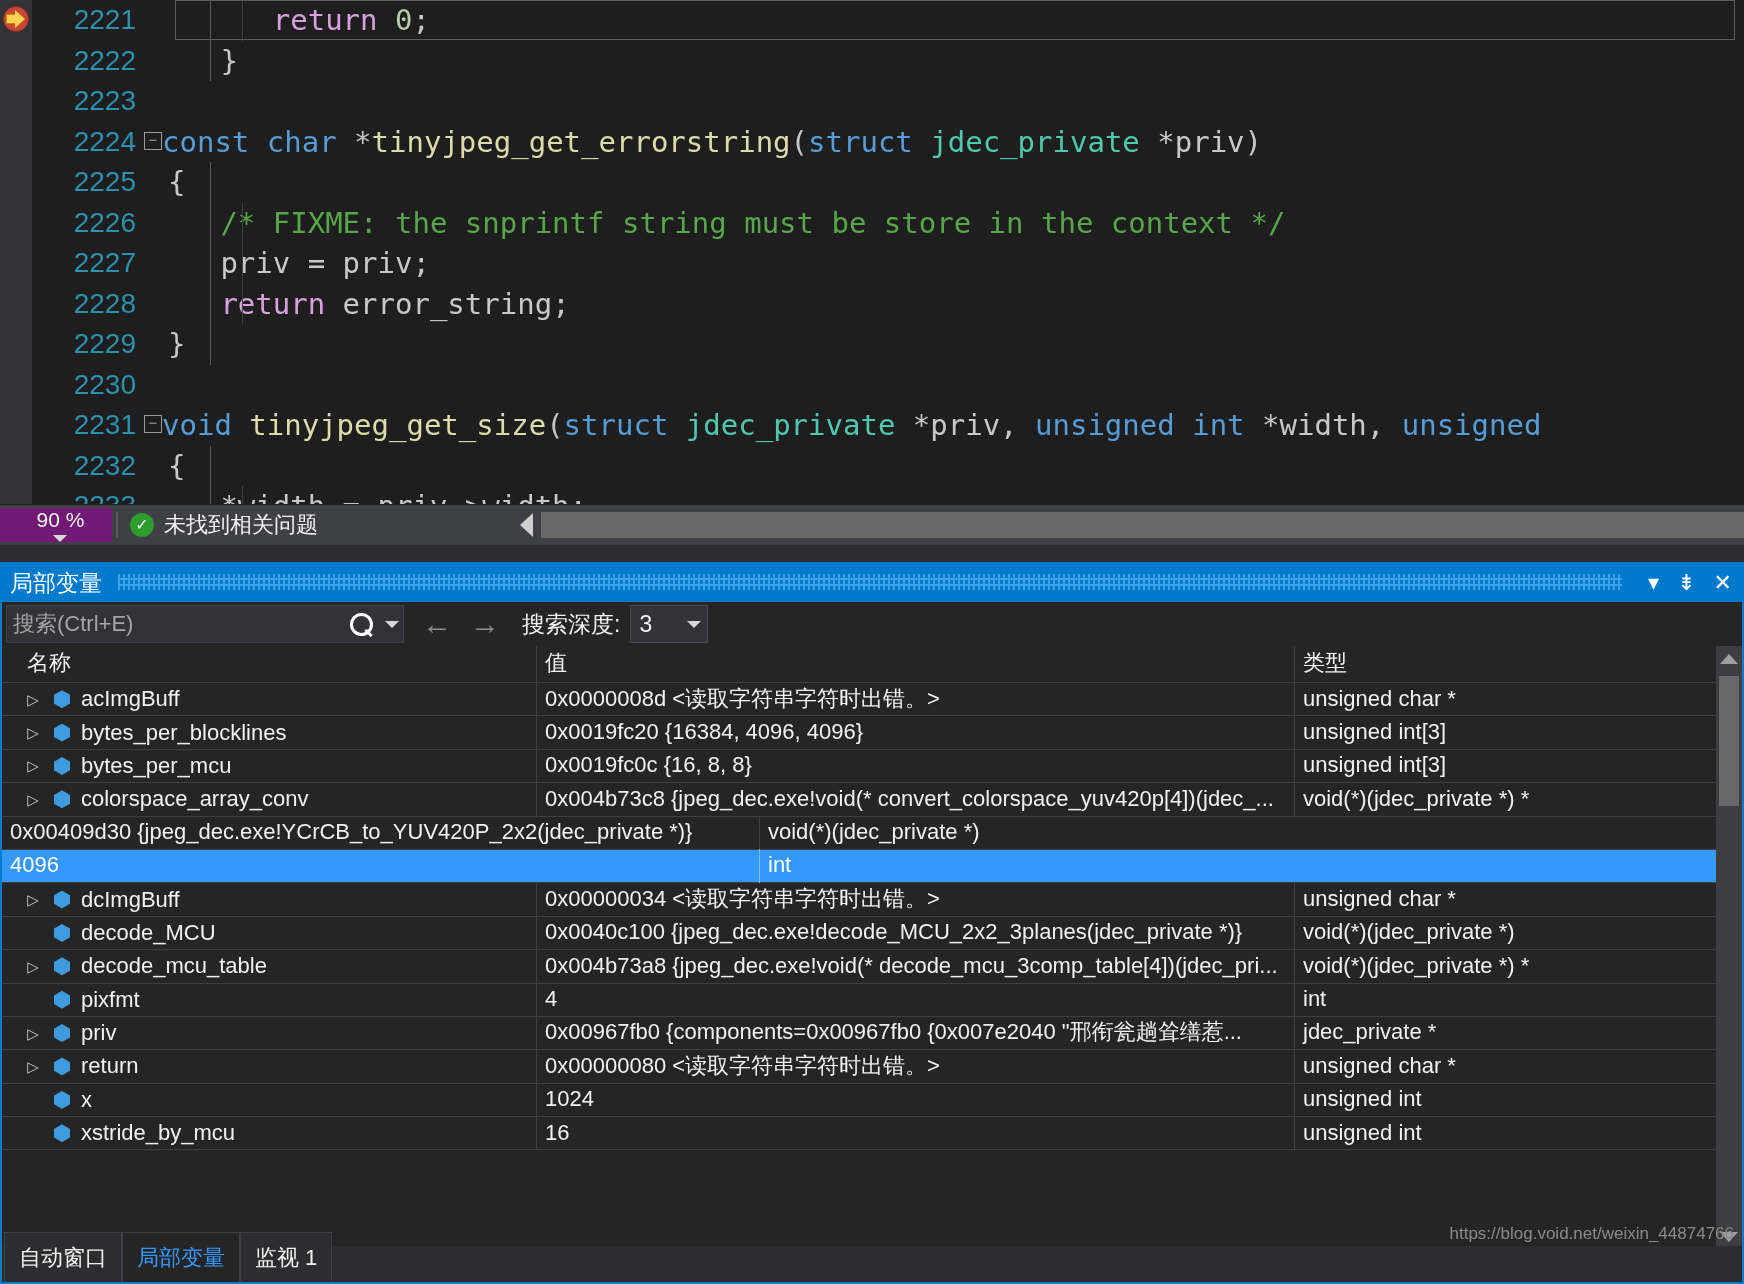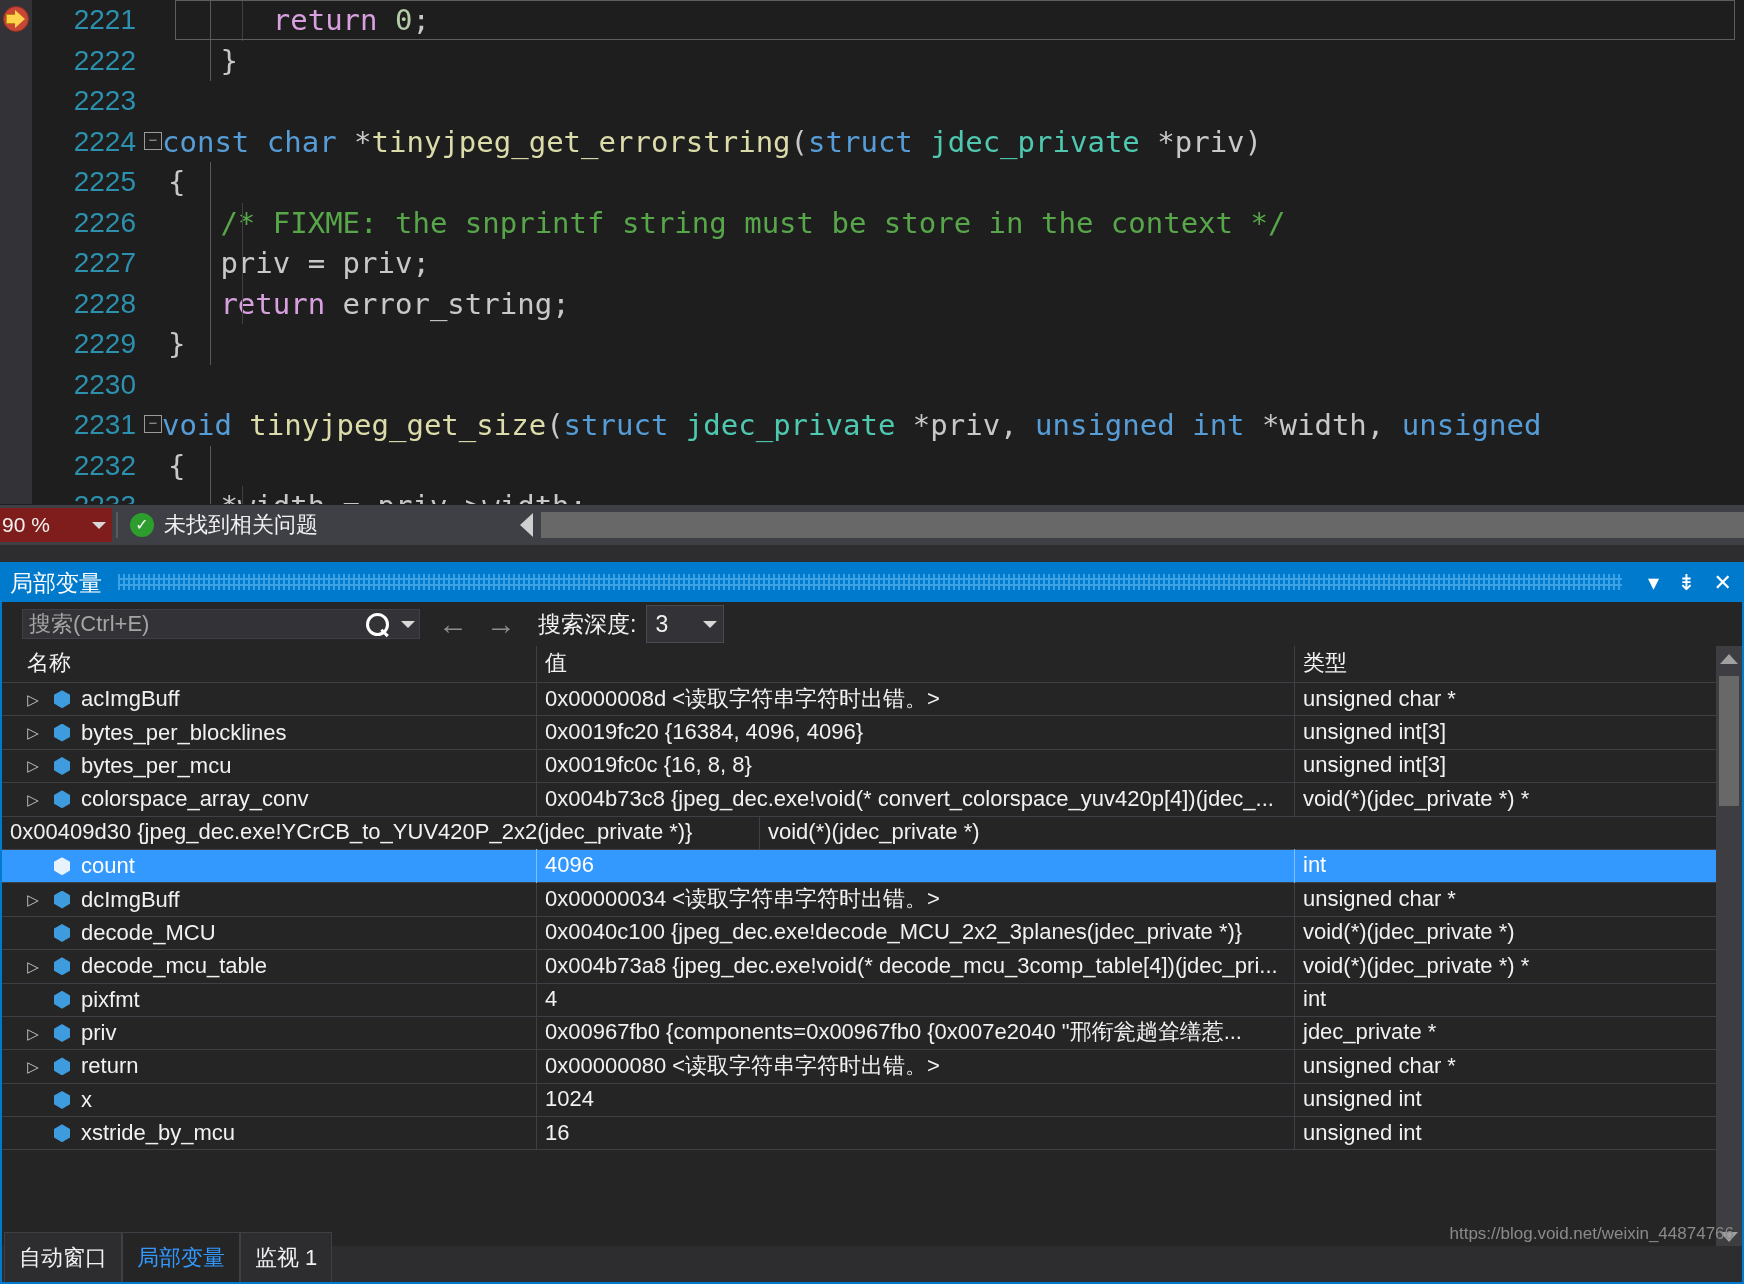--- a/index.html
+++ b/index.html
@@ -141,29 +141,30 @@
     width: 1744px;
     height: 40px;
     background: #3f3f46;
     display: flex;
     align-items: center;
     border-top: 1px solid #1e1e1e;
   }
   #zoom-combo {
     width: 112px;
     height: 34px;
-    background: #7f1d1d;
+    background: #701a75;
     color: #f1f1f1;
     font-size: 21px;
     display: flex;
     align-items: center;
     justify-content: space-between;
-    padding: 0 6px 0 0;
+    padding: 0 6px 0 13px;
     box-sizing: border-box;
     position: relative;
+    flex-direction: column;
   }
   #zoom-combo .zv { padding-left: 2px; }
   .caret-down {
     width: 0; height: 0;
     border-left: 7px solid transparent;
     border-right: 7px solid transparent;
     border-top: 7px solid #d8d8d8;
   }
   #status-sep {
     width: 2px; height: 26px; background: #5a5a5e; margin: 0 12px 0 4px;
@@ -265,27 +266,27 @@
   #locals-toolbar {
     height: 44px;
     background: #252526;
     display: flex;
     align-items: center;
     padding-left: 2px;
     box-sizing: border-box;
   }
   #search-box {
     width: 398px;
-    height: 30px;
+    height: 38px;
     background: #333337;
     border: 1px solid #3f3f46;
     box-sizing: border-box;
     display: flex;
     align-items: center;
-    margin-left: 18px;
+    margin-left: 2px;
   }
   #search-input {
     flex: 1;
     background: transparent;
     border: none;
     outline: none;
     color: #a0a0a0;
     font-size: 22px;
     font-family: "Liberation Sans", sans-serif;
     padding-left: 6px;
@@ -621,27 +622,20 @@
             <span class="varname">colorspace_array_conv</span>
           </div>
           <div class="cell c-value">0x004b73c8 {jpeg_dec.exe!void(* convert_colorspace_yuv420p[4])(jdec_...</div>
           <div class="cell c-type">void(*)(jdec_private *) *</div>
         </div>
         <div class="row">
           <div class="cell c-value">0x00409d30 {jpeg_dec.exe!YCrCB_to_YUV420P_2x2(jdec_private *)}</div>
           <div class="cell c-type">void(*)(jdec_private *)</div>
         </div>
         <div class="row selected">
-          <div class="cell namecell c-name">
-            <span class="expander empty"></span>
-            <span class="varicon">
-              <span class="cube"></span>
-            </span>
-            <span class="varname">count</span>
-          </div>
           <div class="cell c-value">4096</div>
           <div class="cell c-type">int</div>
         </div>
         <div class="row">
           <div class="cell namecell c-name">
             <span class="expander">▷</span>
             <span class="varicon">
               <span class="cube"></span>
             </span>
             <span class="varname">dcImgBuff</span>

